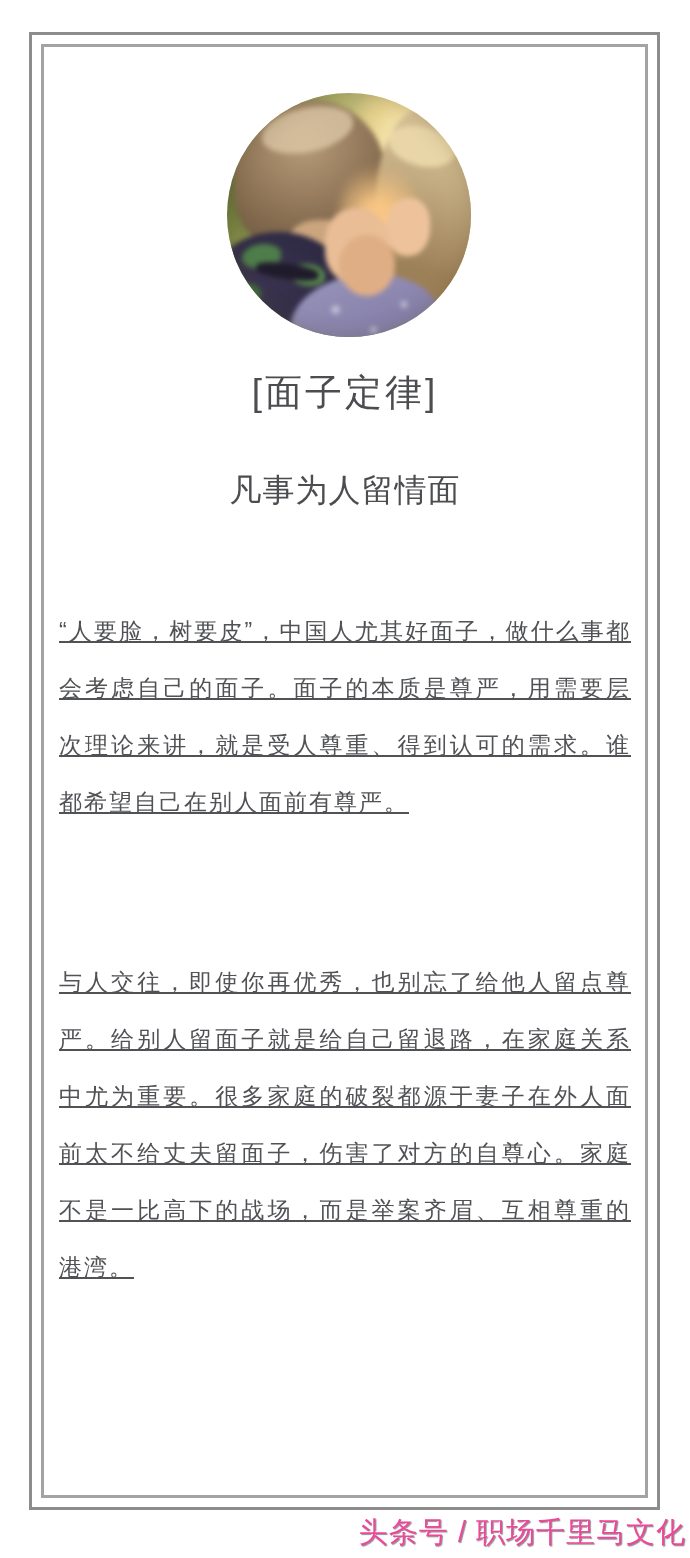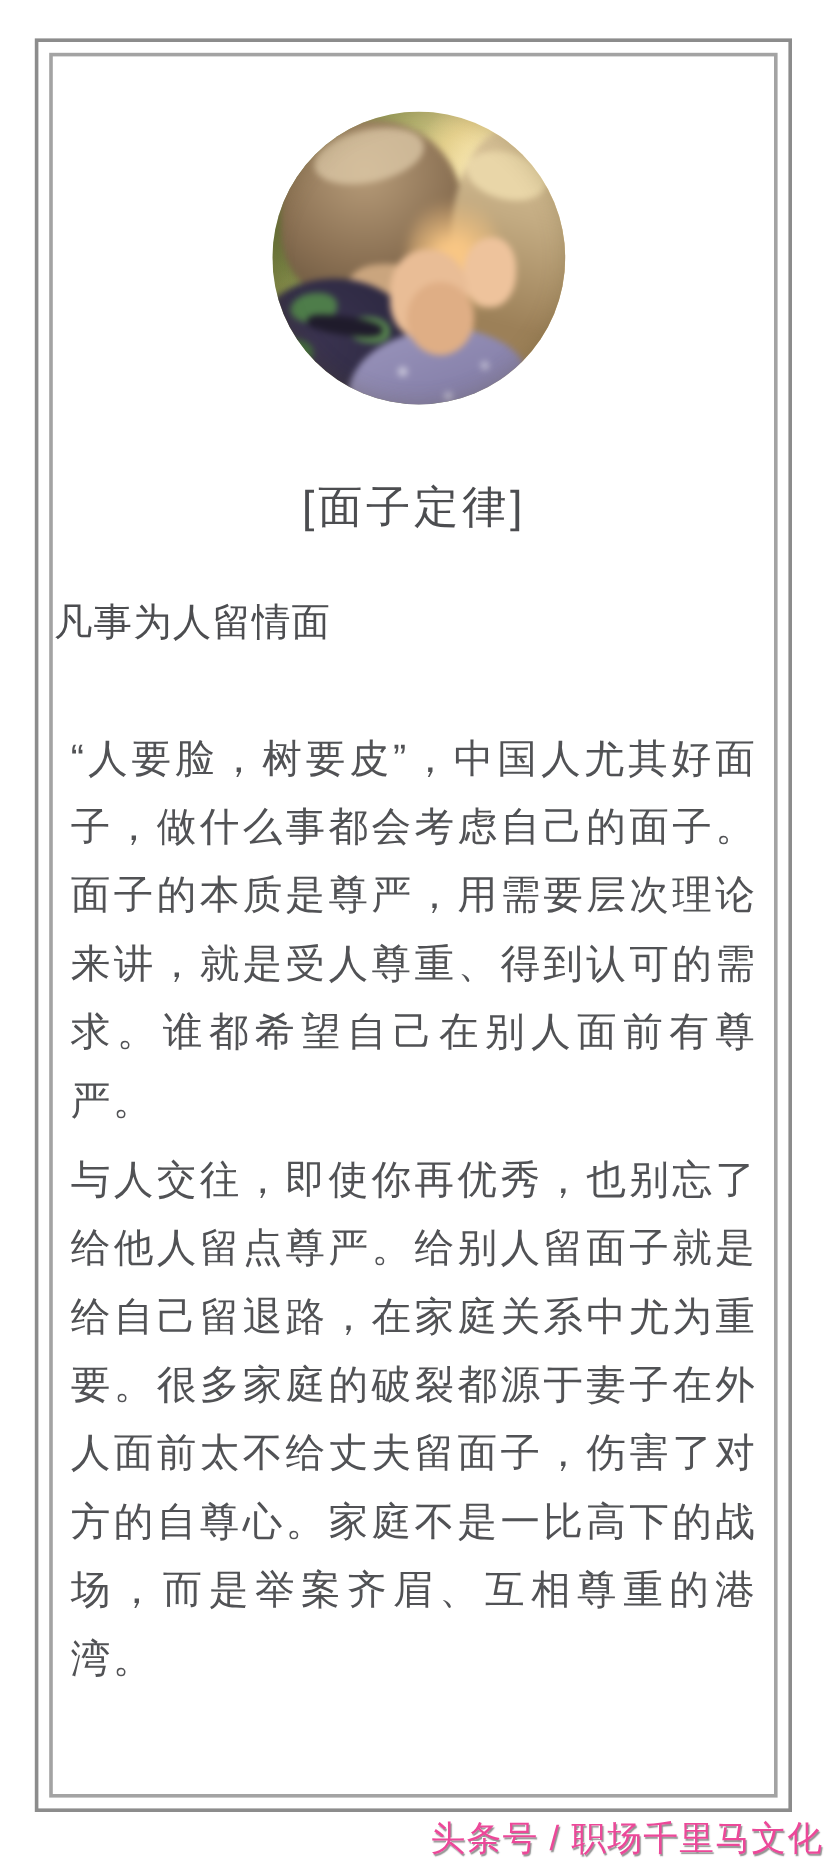--- a/index.html
+++ b/index.html
@@ -79,34 +79,34 @@
     background:#eec39c;border-radius:55% 45% 50% 50%;
   }
   .hands1{left:40%;top:47%;width:27%;height:31%;background:#e9bd96;border-radius:48% 52% 55% 45%;}
   .hands2{left:46%;top:58%;width:23%;height:25%;background:#dfae85;border-radius:50%;}
   .vignette{
     position:absolute;inset:0;border-radius:50%;
     box-shadow:inset 0 0 18px rgba(90,80,40,.25);
   }
   
   .title{
-    position:absolute;left:45px;top:398px;width:600px;
+    position:absolute;left:45px;top:368px;width:600px;
     text-align:center;font-size:37px;letter-spacing:3px;
     color:#4c4d50;font-weight:300;
   }
   .subtitle{
-    position:absolute;left:45px;top:497px;width:600px;
-    text-align:left;font-size:32px;letter-spacing:1px;
+    position:absolute;left:45px;top:469px;width:600px;
+    text-align:center;font-size:32px;letter-spacing:1px;
     color:#4c4d50;font-weight:300;
   }
   .para{
     position:absolute;left:59px;width:572px;
-    font-size:33px;line-height:57px;letter-spacing:2px;
+    font-size:23px;line-height:57px;letter-spacing:2px;
     color:#515255;font-weight:300;
-    text-align:justify;text-justify:inter-character;
+    text-align:justify;text-justify:inter-character;text-decoration:underline;
   }
   .para-1{top:603px;}
   .para-2{top:954px;}
   
   .watermark{
     position:absolute;right:4px;top:1513px;width:680px;
     text-align:right;font-size:29px;font-weight:normal;letter-spacing:1px;
     color:#ec4899;
     text-shadow:-1px -1px 0 #ffffff, 1px 1px 1px #909090;
   }

